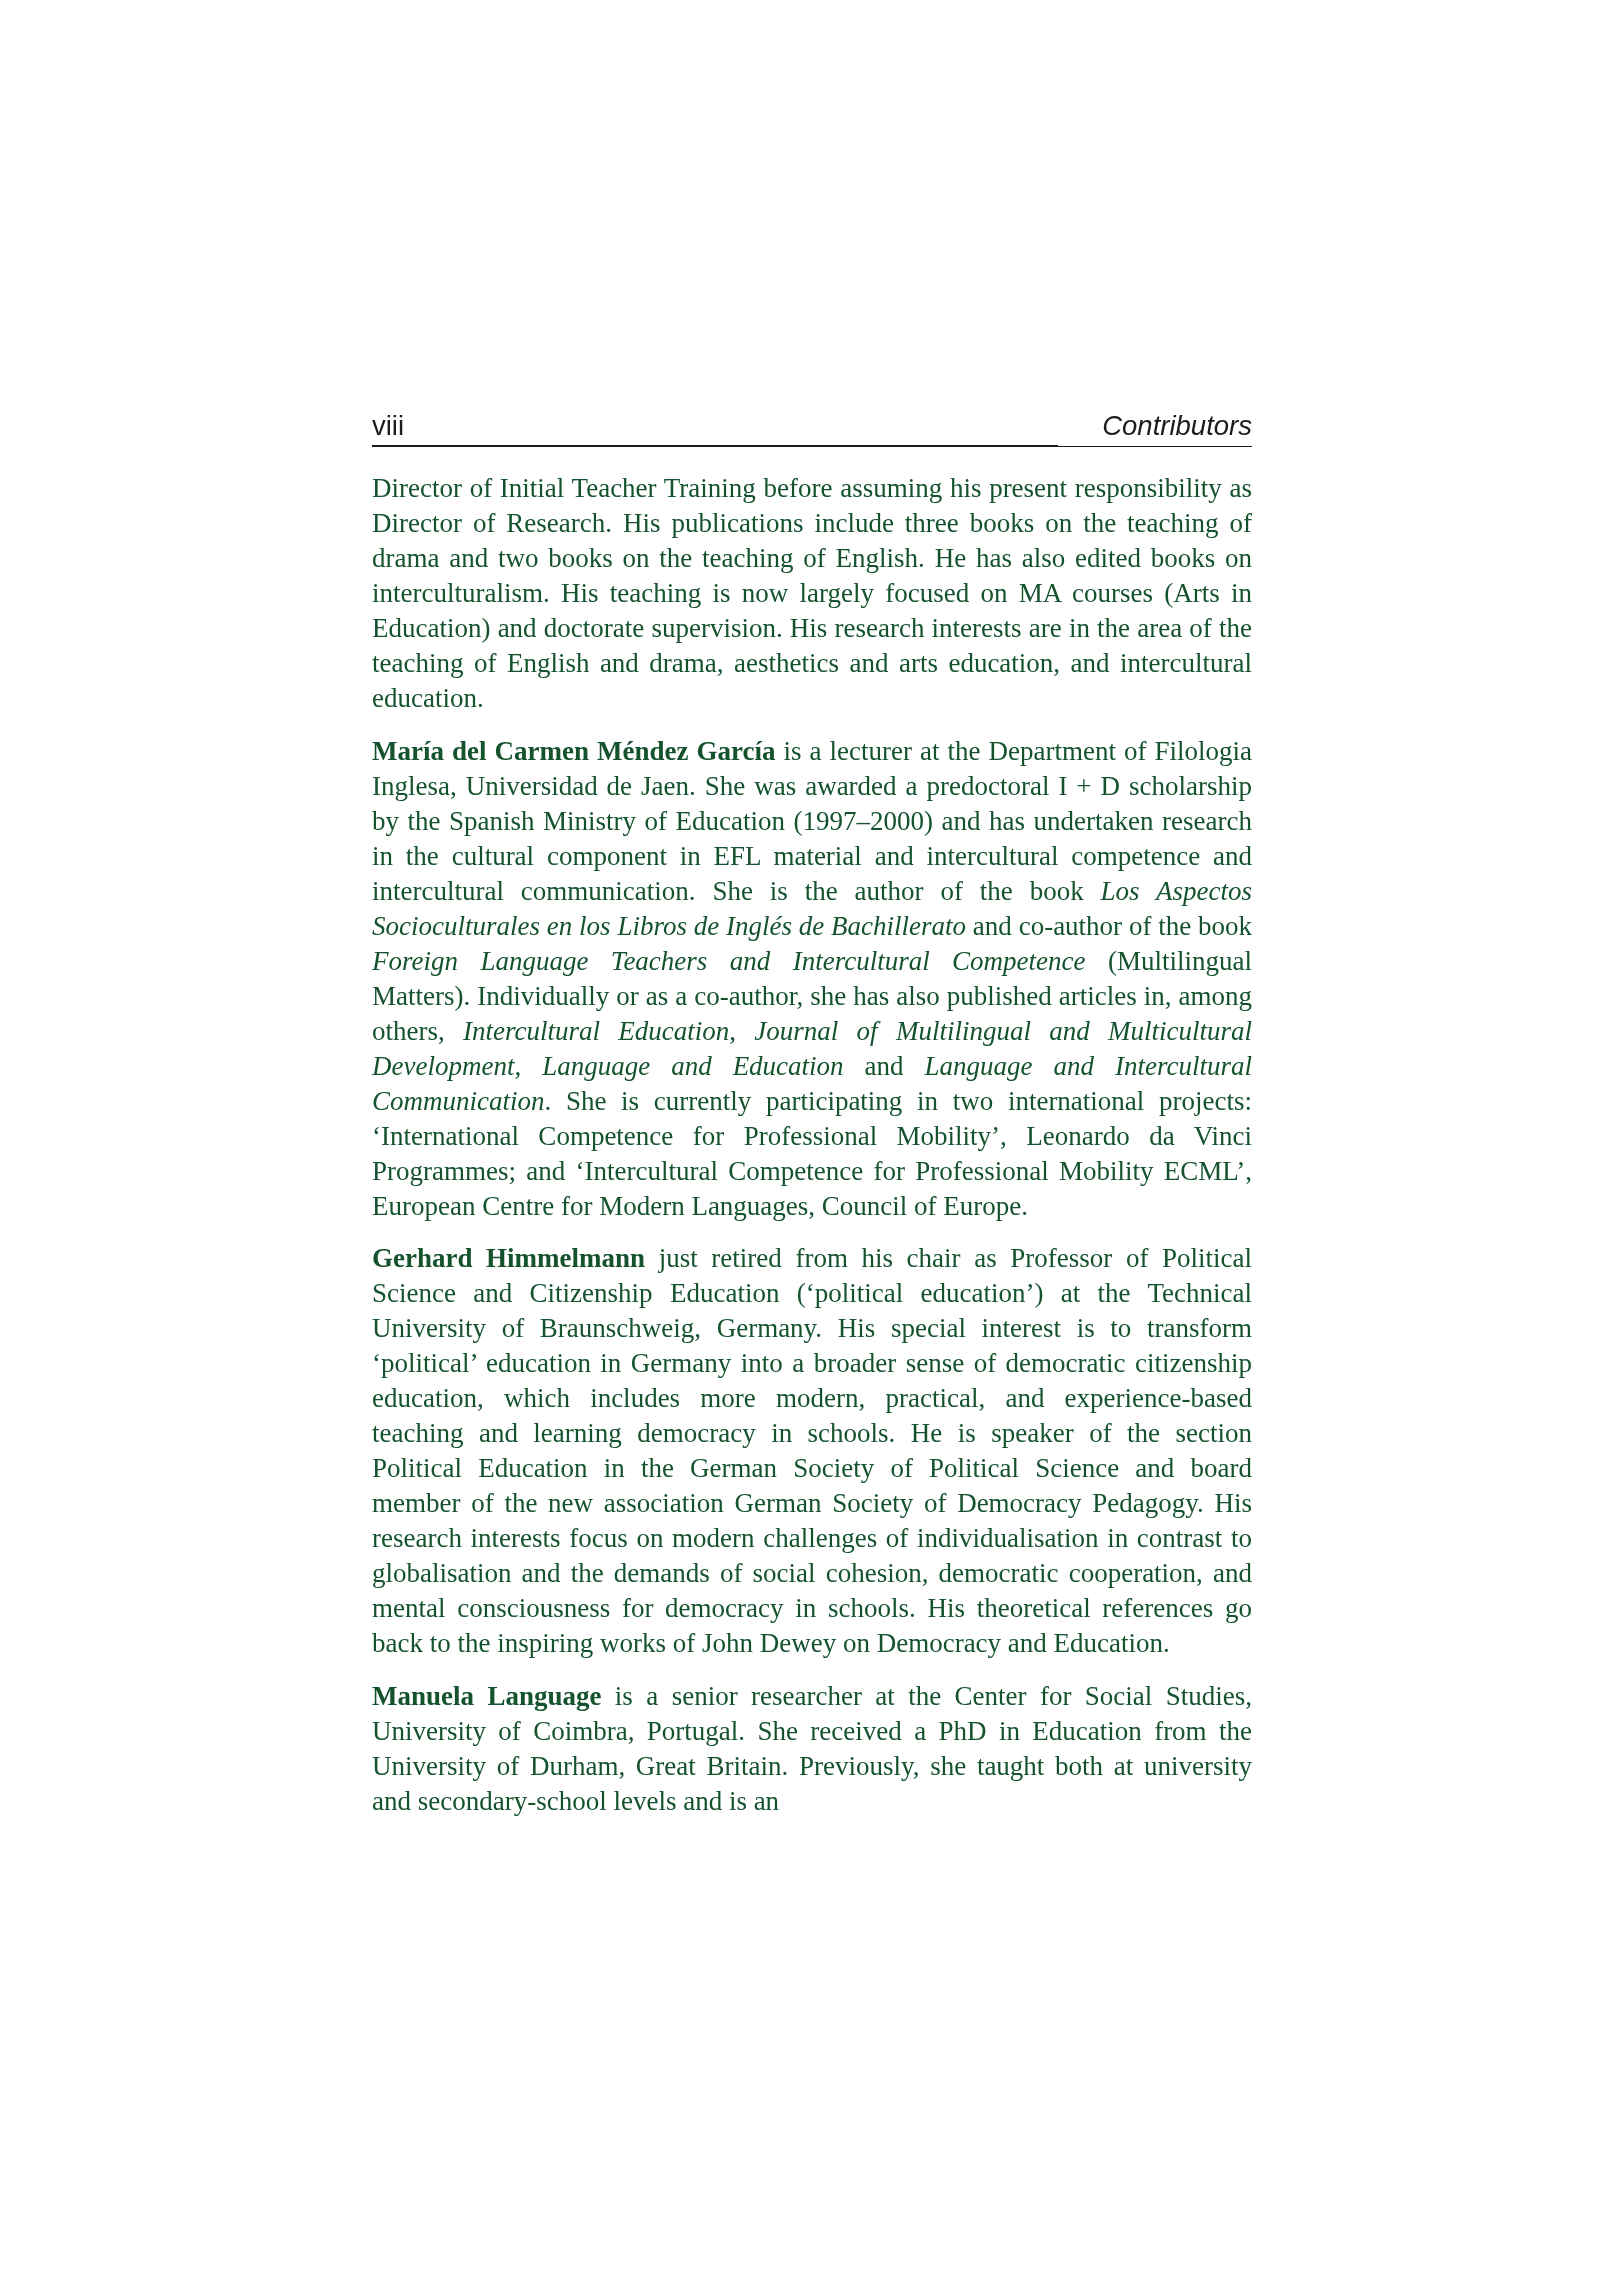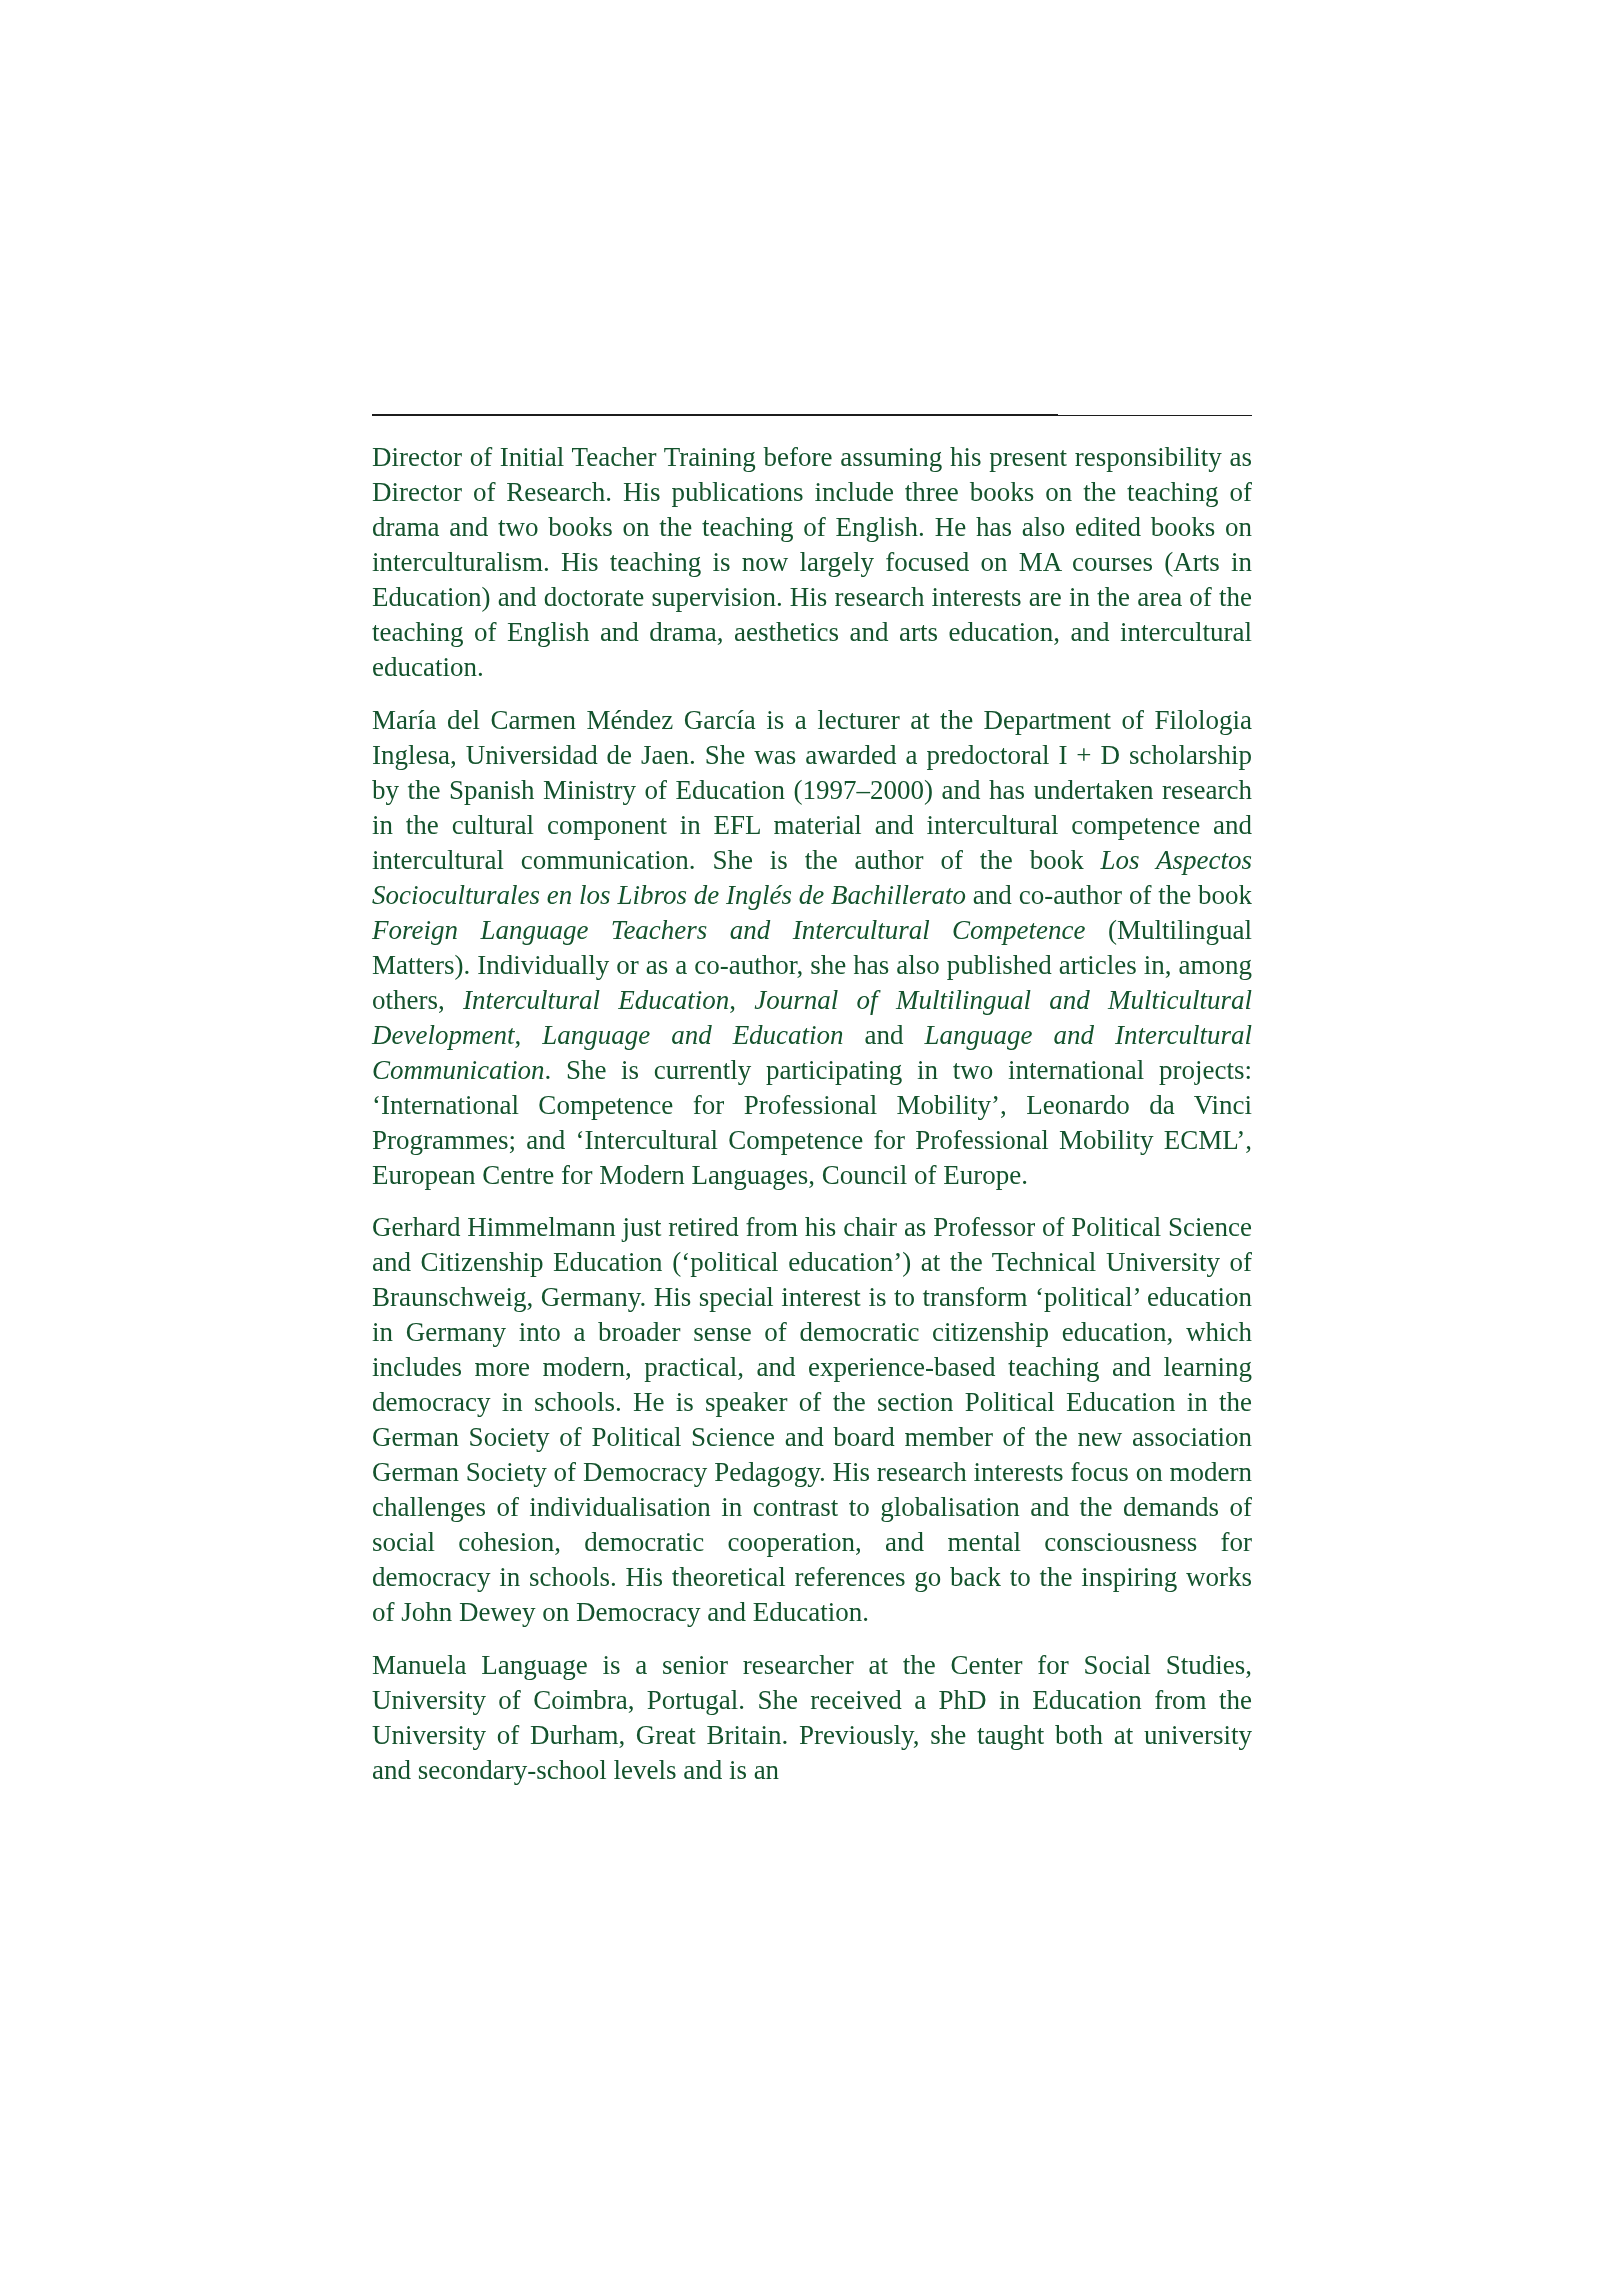--- a/index.html
+++ b/index.html
@@ -46,28 +46,32 @@
     margin-top: 23.6px;
     font-size: 27px;
     line-height: 35px;
     text-align: justify;
     hyphens: auto;
     -webkit-hyphens: auto;
     color: #14532d;
   }
   .para { margin: 0 0 17.7px 0; }
   .para:last-child { margin-bottom: 0; }
-  .run-bold   { font-weight: normal; margin-top: 24px; }
+  .run-bold   { font-weight: bold; margin-top: 24px; }
   .run-italic { font-style: italic; }
   .run-normal { font-weight: normal; font-style: normal; }
 </style>
 </head>
 <body>
 
 <div class="page">
+  <header class="running-head">
+    <span class="page-number">viii</span>
+    <span class="running-title">Contributors</span>
+  </header>
 
   <div class="rule">
     <span class="rule-thick"></span>
     <span class="rule-thin"></span>
   </div>
 
   <main class="body-text">
       <p class="para"><span class="run-normal">Director of Initial Teacher Training before assuming his present responsibility as Director of Research. His publications include three books on the teaching of drama and two books on the teaching of English. He has also edited books on interculturalism. His teaching is now largely focused on MA courses (Arts in Education) and doctorate supervision. His research interests are in the area of the teaching of English and drama, aesthetics and arts education, and intercultural education.</span></p>
       <p class="para"><span class="run-bold">María del Carmen Méndez García</span><span class="run-normal"> is a lecturer at the Department of Filologia Inglesa, Universidad de Jaen. She was awarded a predoctoral I + D scholarship by the Spanish Ministry of Education (1997–2000) and has undertaken research in the cultural component in EFL material and intercultural competence and intercultural communication. She is the author of the book </span><span class="run-italic">Los Aspectos Socioculturales en los Libros de Inglés de Bachillerato</span><span class="run-normal"> and co-author of the book </span><span class="run-italic">Foreign Language Teachers and Intercultural Competence</span><span class="run-normal"> (Multilingual Matters). Individually or as a co-author, she has also published articles in, among others, </span><span class="run-italic">Intercultural Education</span><span class="run-normal">, </span><span class="run-italic">Journal of Multilingual and Multicultural Development</span><span class="run-normal">, </span><span class="run-italic">Language and Education</span><span class="run-normal"> and </span><span class="run-italic">Language and Intercultural Communication</span><span class="run-normal">. She is currently participating in two international projects: ‘International Competence for Professional Mobility’, Leonardo da Vinci Programmes; and ‘Intercultural Competence for Professional Mobility ECML’, European Centre for Modern Languages, Council of Europe.</span></p>
       <p class="para"><span class="run-bold">Gerhard Himmelmann</span><span class="run-normal"> just retired from his chair as Professor of Political Science and Citizenship Education (‘political education’) at the Technical University of Braunschweig, Germany. His special interest is to transform ‘political’ education in Germany into a broader sense of democratic citizenship education, which includes more modern, practical, and experience-based teaching and learning democracy in schools. He is speaker of the section Political Education in the German Society of Political Science and board member of the new association German Society of Democracy Pedagogy. His research interests focus on modern challenges of individualisation in contrast to globalisation and the demands of social cohesion, democratic cooperation, and mental consciousness for democracy in schools. His theoretical references go back to the inspiring works of John Dewey on Democracy and Education.</span></p>

